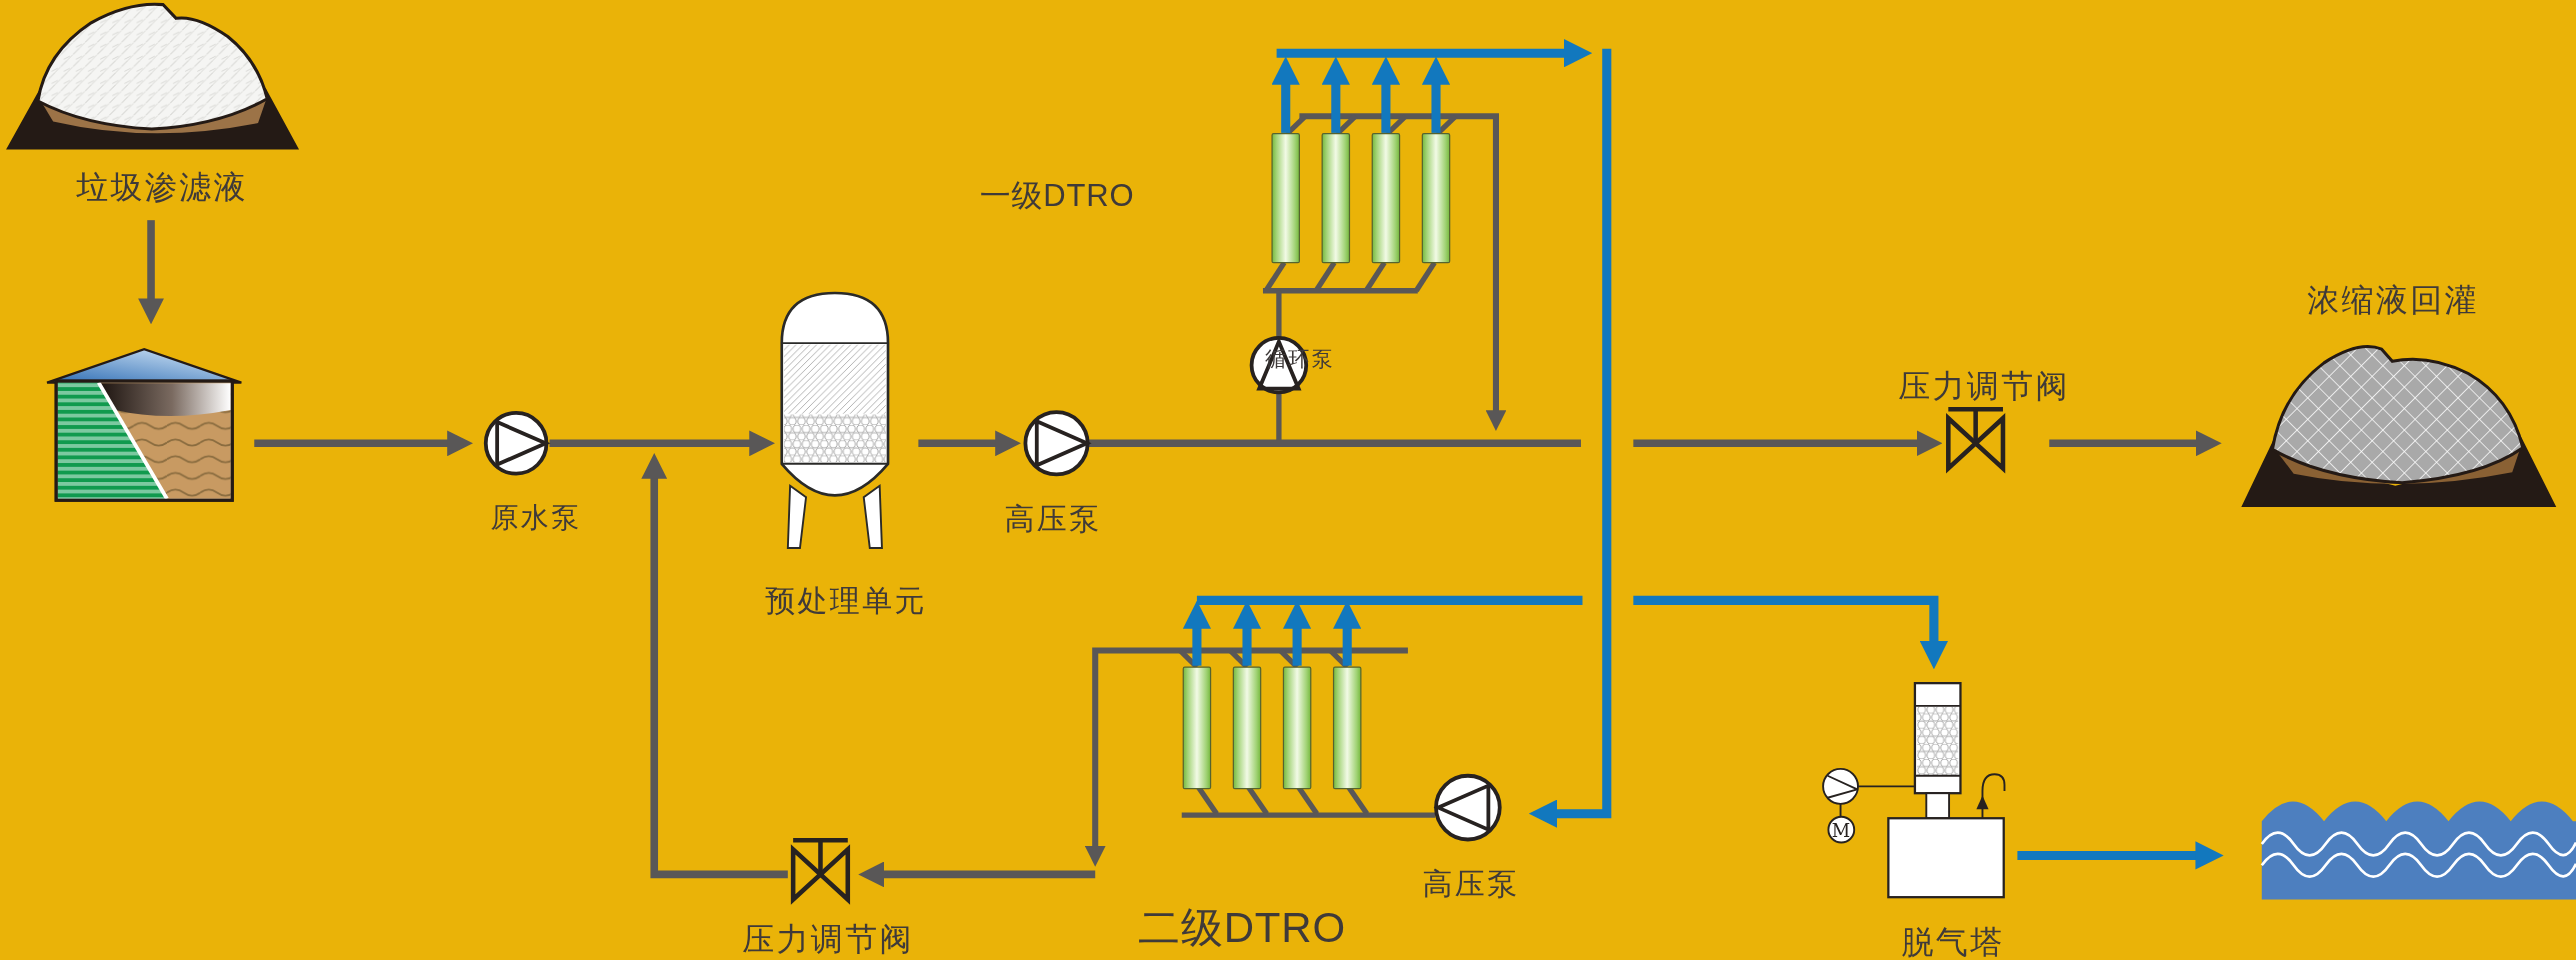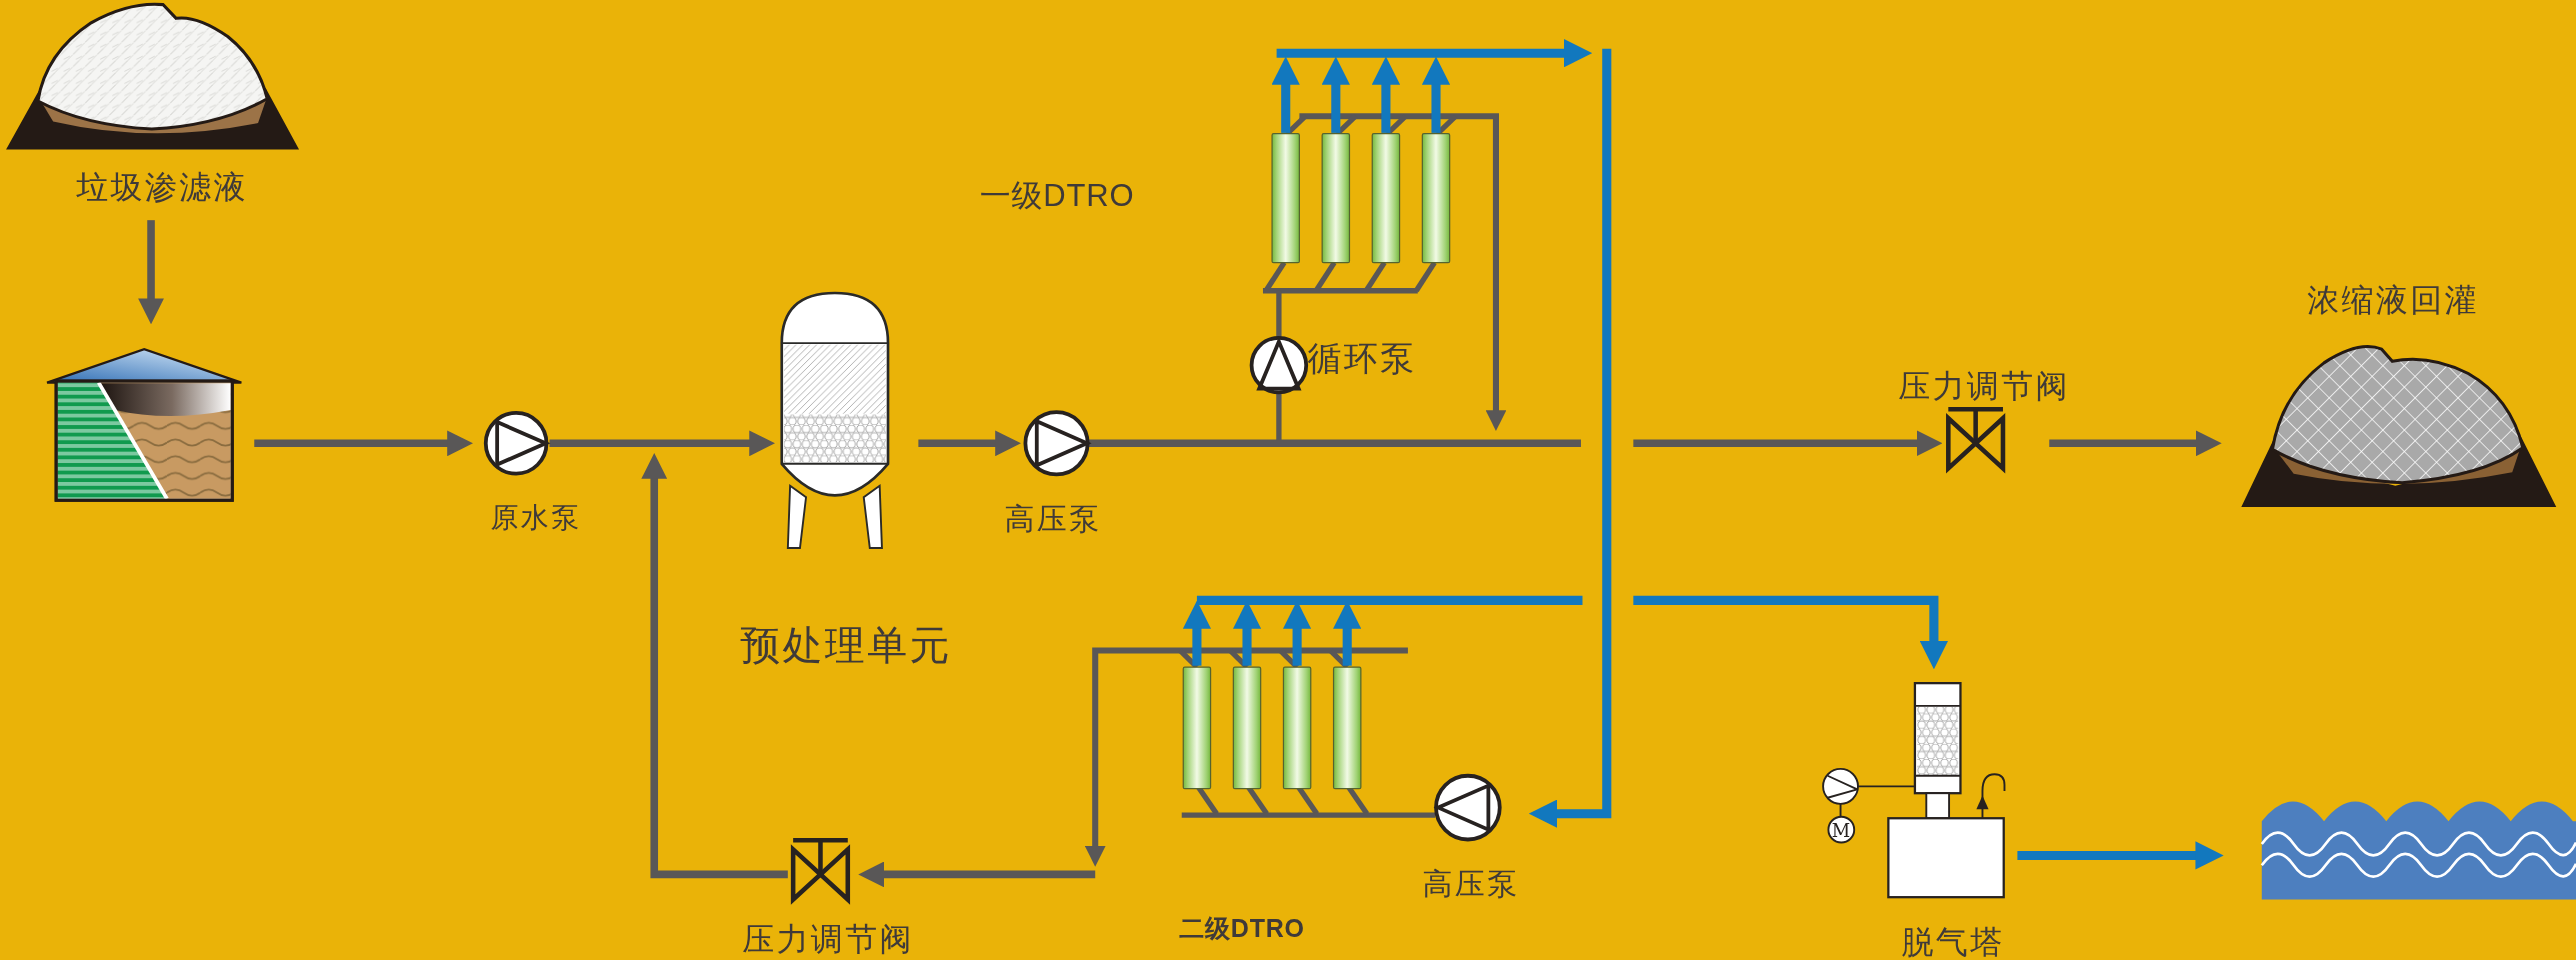--- a/index.html
+++ b/index.html
@@ -235,26 +235,26 @@
 
   <g>
     <path d="M2980,1185 V1082 Q3021,1030 3062,1082 Q3103,1030 3144,1082 Q3185,1030 3226,1082 Q3267,1030 3308,1082 Q3349,1030 3390,1082 L3394,1082 V1185 Z" fill="#4d7fbf"></path>
     <path d="M2980,1112 Q3001,1082 3022,1112 T3064,1112 T3106,1112 T3148,1112 T3190,1112 T3232,1112 T3274,1112 T3316,1112 T3358,1112 T3394,1110" stroke="#ffffff" stroke-width="3.5" fill="none"></path>
     <path d="M2980,1140 Q3001,1110 3022,1140 T3064,1140 T3106,1140 T3148,1140 T3190,1140 T3232,1140 T3274,1140 T3316,1140 T3358,1140 T3394,1138" stroke="#ffffff" stroke-width="3.5" fill="none"></path>
   </g>
 </svg>
 
 <div class="lbl" style="left:162px;top:188px;font-size:32px;">垃圾渗滤液</div>
 <div class="lbl" style="left:536px;top:518px;font-size:28px;">原水泵</div>
-<div class="lbl" style="left:846px;top:601px;font-size:40px;margin-top:44px;">预处理单元</div>
+<div class="lbl" style="left:846px;top:601px;font-size:30px;">预处理单元</div>
 <div class="lbl" style="left:1053px;top:519px;font-size:30px;">高压泵</div>
 <div class="lbl" style="left:1057px;top:196px;font-size:31px;letter-spacing:0.8px;">一级DTRO</div>
-<div class="lbl" style="left:1362px;top:359px;font-size:34px;text-align:center;">循环泵</div>
+<div class="lbl" style="left:1300px;top:359px;font-size:21px;text-align:center;">循环泵</div>
 <div class="lbl" style="left:1984px;top:387px;font-size:32px;">压力调节阀</div>
 <div class="lbl" style="left:2393px;top:301px;font-size:32px;">浓缩液回灌</div>
-<div class="lbl" style="left:1242px;top:928px;font-size:25px;letter-spacing:0.8px;font-weight:bold;">二级DTRO</div>
+<div class="lbl" style="left:1242px;top:928px;font-size:42px;letter-spacing:0.8px;">二级DTRO</div>
 <div class="lbl" style="left:1471px;top:884px;font-size:30px;">高压泵</div>
 <div class="lbl" style="left:828px;top:940px;font-size:32px;">压力调节阀</div>
 <div class="lbl" style="left:1953px;top:943px;font-size:32px;">脱气塔</div>
 <div class="lbl motor" style="left:1841px;top:830px;font-size:18px;">M</div>
 
 </div>
 
 
 </body></html>

